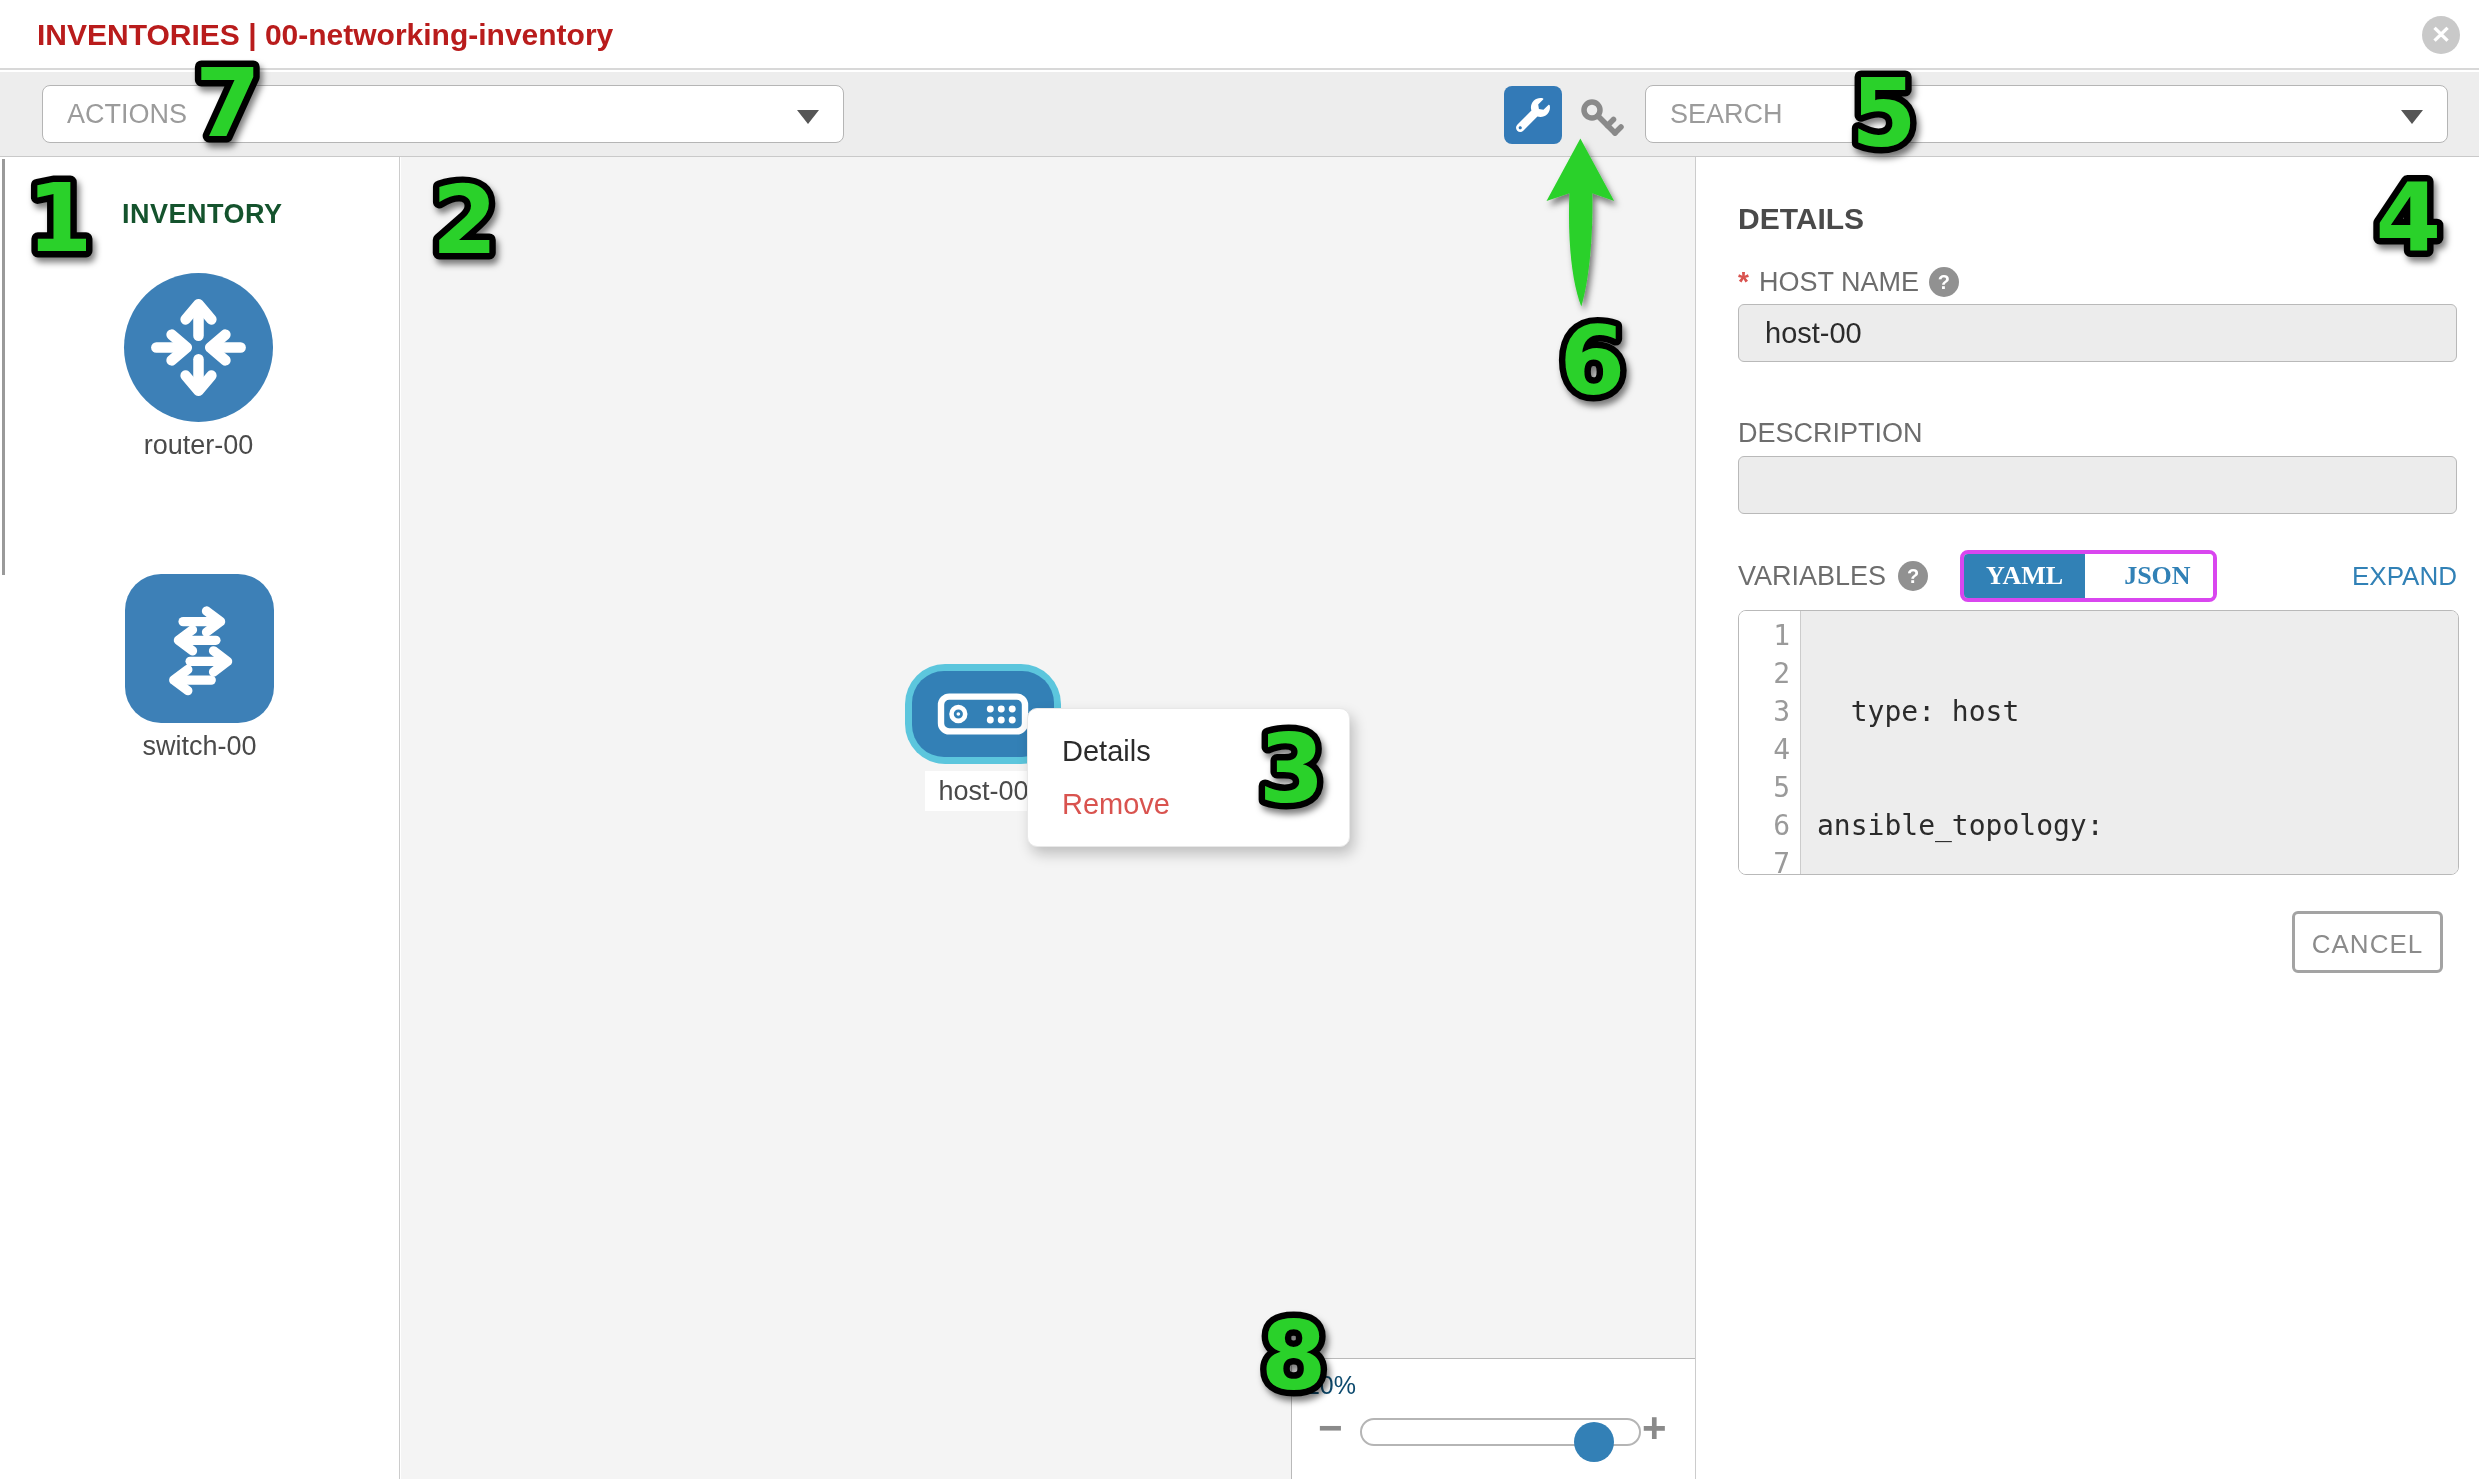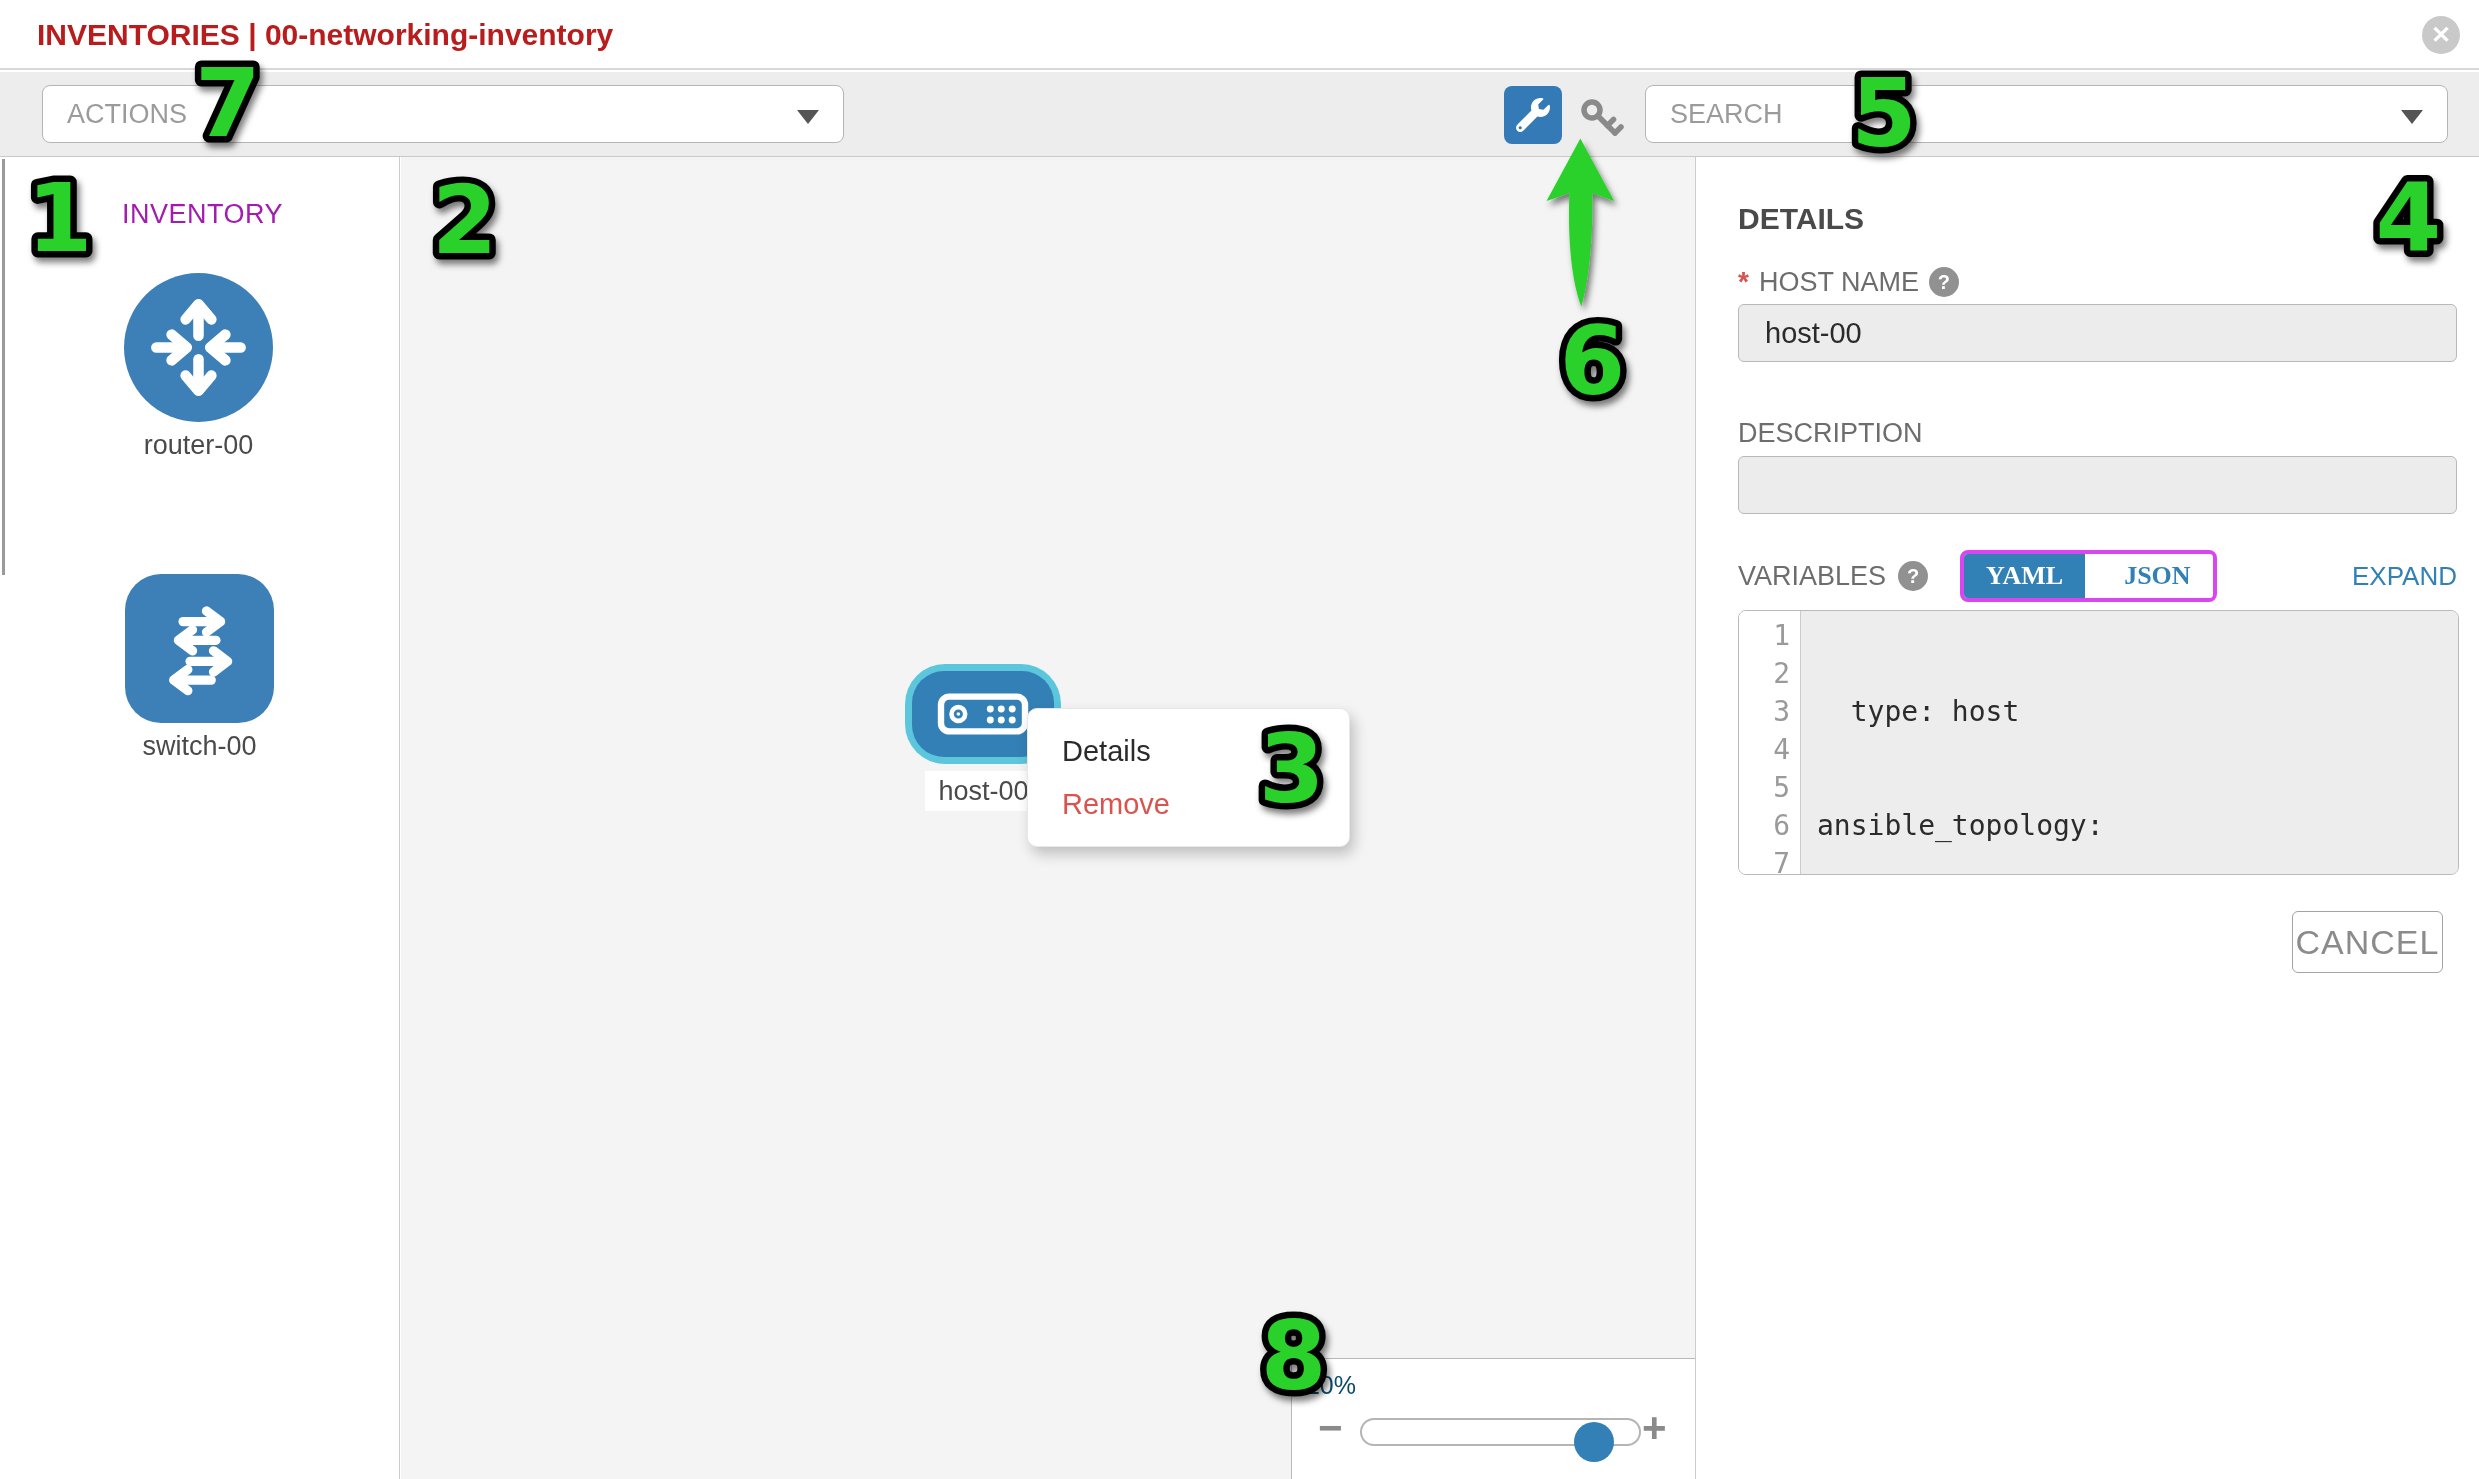--- a/index.html
+++ b/index.html
@@ -16,21 +16,21 @@
   .select-box { position:absolute; top:13px; height:58px; background:#fff; border:1px solid #b5b5b5; border-radius:8px; color:#9b9b9b; font-size:27px; line-height:56px; padding-left:24px; }
   .select-actions { left:42px; width:802px; }
   .select-search { left:1645px; width:803px; }
   .caret { position:absolute; right:24px; top:24px; width:0; height:0; border-left:11px solid transparent; border-right:11px solid transparent; border-top:14px solid #555; }
   .wrench-btn { position:absolute; left:1504px; top:14px; width:58px; height:58px; background:#337ab7; border-radius:8px; display:flex; align-items:center; justify-content:center; cursor:pointer; }
   .key-btn { position:absolute; left:1576px; top:22px; width:50px; height:50px; display:flex; align-items:center; justify-content:center; cursor:pointer; }
 
   
   .sidebar { position:absolute; left:0; top:157px; width:400px; height:1322px; background:#fff; border-right:1px solid #ccc; }
   .sidebar-left-accent { position:absolute; left:2px; top:2px; width:3px; height:416px; background:#9a9a9a; }
-  .inv-heading { position:absolute; left:122px; top:42px; font-size:27px; font-weight:normal; color:#a21caf; letter-spacing:0.5px; }
+  .inv-heading { position:absolute; left:122px; top:42px; font-size:27px; font-weight:bold; color:#14532d; letter-spacing:0.5px; }
   .device { position:absolute; width:149px; text-align:center; cursor:pointer; }
   .device-router { left:124px; top:116px; }
   .device-switch { left:125px; top:417px; }
   .device-shape-circle { width:149px; height:149px; border-radius:50%; background:#3d80b7; display:flex; align-items:center; justify-content:center; }
   .device-shape-square { width:149px; height:149px; border-radius:36px; background:#3d80b7; display:flex; align-items:center; justify-content:center; }
   .device-label { margin-top:8px; font-size:27px; color:#4a4a4a; }
 
   
   .canvas { position:absolute; left:401px; top:157px; width:1295px; height:1322px; background:#f4f4f4; border-right:1px solid #ccc; overflow:hidden; }
   .host-node { position:absolute; left:504px; top:507px; width:156px; height:100px; border-radius:40px; background:#5cc6dd; padding:7px; cursor:pointer; }
@@ -64,21 +64,21 @@
   .input-description { top:299px; }
   .variables-row { position:absolute; left:41px; top:396px; width:719px; height:46px; display:flex; align-items:center; gap:12px; font-size:27px; color:#6d6d6d; }
   .toggle-group { display:inline-flex; border:4px solid #d946ef; border-radius:8px; overflow:hidden; margin-left:20px;font-family:Liberation Serif, serif; }
   .toggle-btn { font-size:26px; font-weight:bold; padding:7px 22px; cursor:pointer; }
   .toggle-yaml { background:#3181b6; color:#fff; }
   .toggle-json { background:#fff; color:#3181b6;margin-left:17px; }
   .expand-link { position:absolute; right:0; top:8px; color:#3181b6; font-size:26px; cursor:pointer; }
   .editor { position:absolute; left:41px; top:453px; width:721px; height:265px; border:1px solid #b9b9b9; border-radius:8px; overflow:hidden; display:flex; font-family:"DejaVu Sans Mono","Liberation Mono",monospace; font-size:28px; line-height:38px; }
   .gutter { width:62px; background:#fff; border-right:1px solid #ccc; color:#9a9a9a; text-align:right; padding:6px 10px 0 0; }
   .code { flex:1; background:#ededed; color:#2b2b2b; padding:6px 0 0 16px; white-space:pre; }
-  .cancel-btn { position:absolute; right:36px; top:754px; width:151px; height:62px; background:#fff; border:1px solid #a3a3a3; border-radius:6px; color:#8b8b8b; font-size:34px; letter-spacing:1px; text-align:center; line-height:60px; cursor:pointer; }
+  .cancel-btn { position:absolute; right:36px; top:754px; width:151px; height:62px; background:#fff; border:3px solid #a3a3a3; border-radius:6px; color:#8b8b8b; font-size:26px; letter-spacing:1px; text-align:center; line-height:60px; cursor:pointer; }
 
   
   .overlay { position:absolute; left:0; top:0; width:2480px; height:1480px; pointer-events:none; z-index:50; }
   .ann-text { font-family:"DejaVu Sans",sans-serif; font-weight:bold; font-size:95px; fill:#2bd12b; stroke:#000; stroke-width:13px; stroke-linejoin:round; paint-order:stroke; }
 </style>
 </head>
 <body>
 
 <div class="header">
   <div class="page-title">INVENTORIES | 00-networking-inventory</div>

